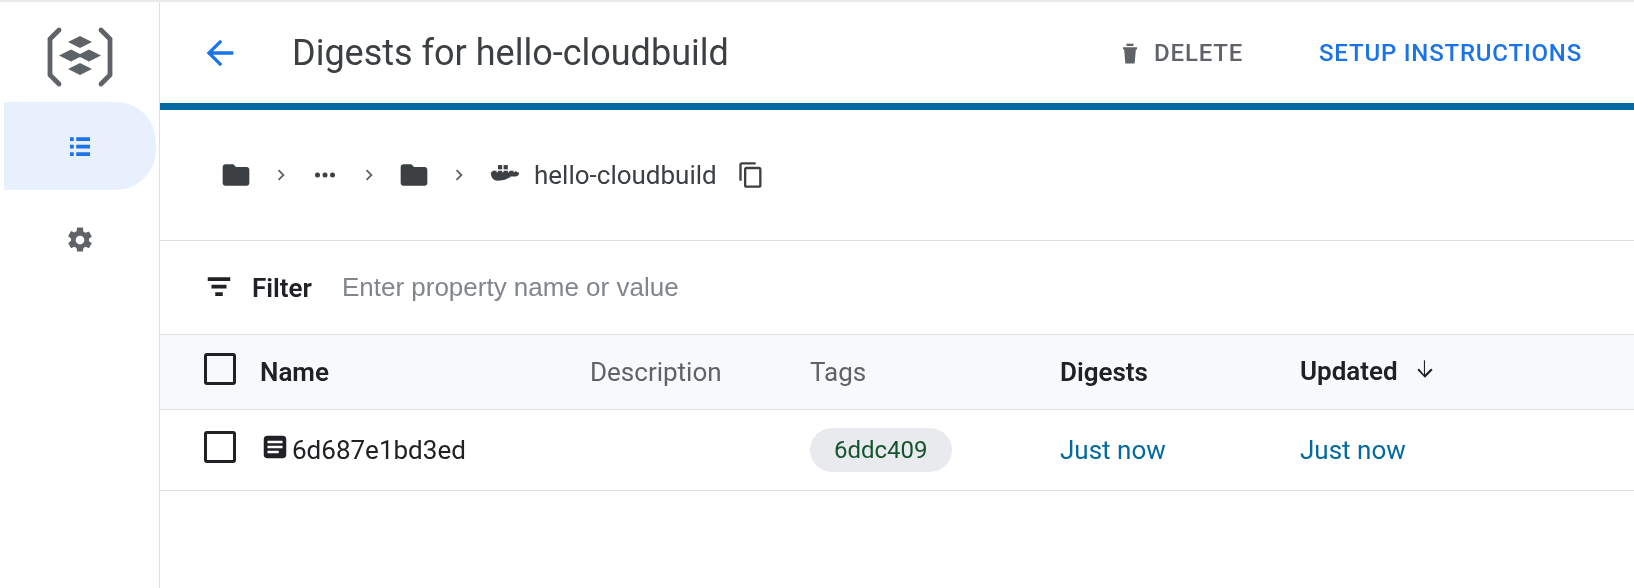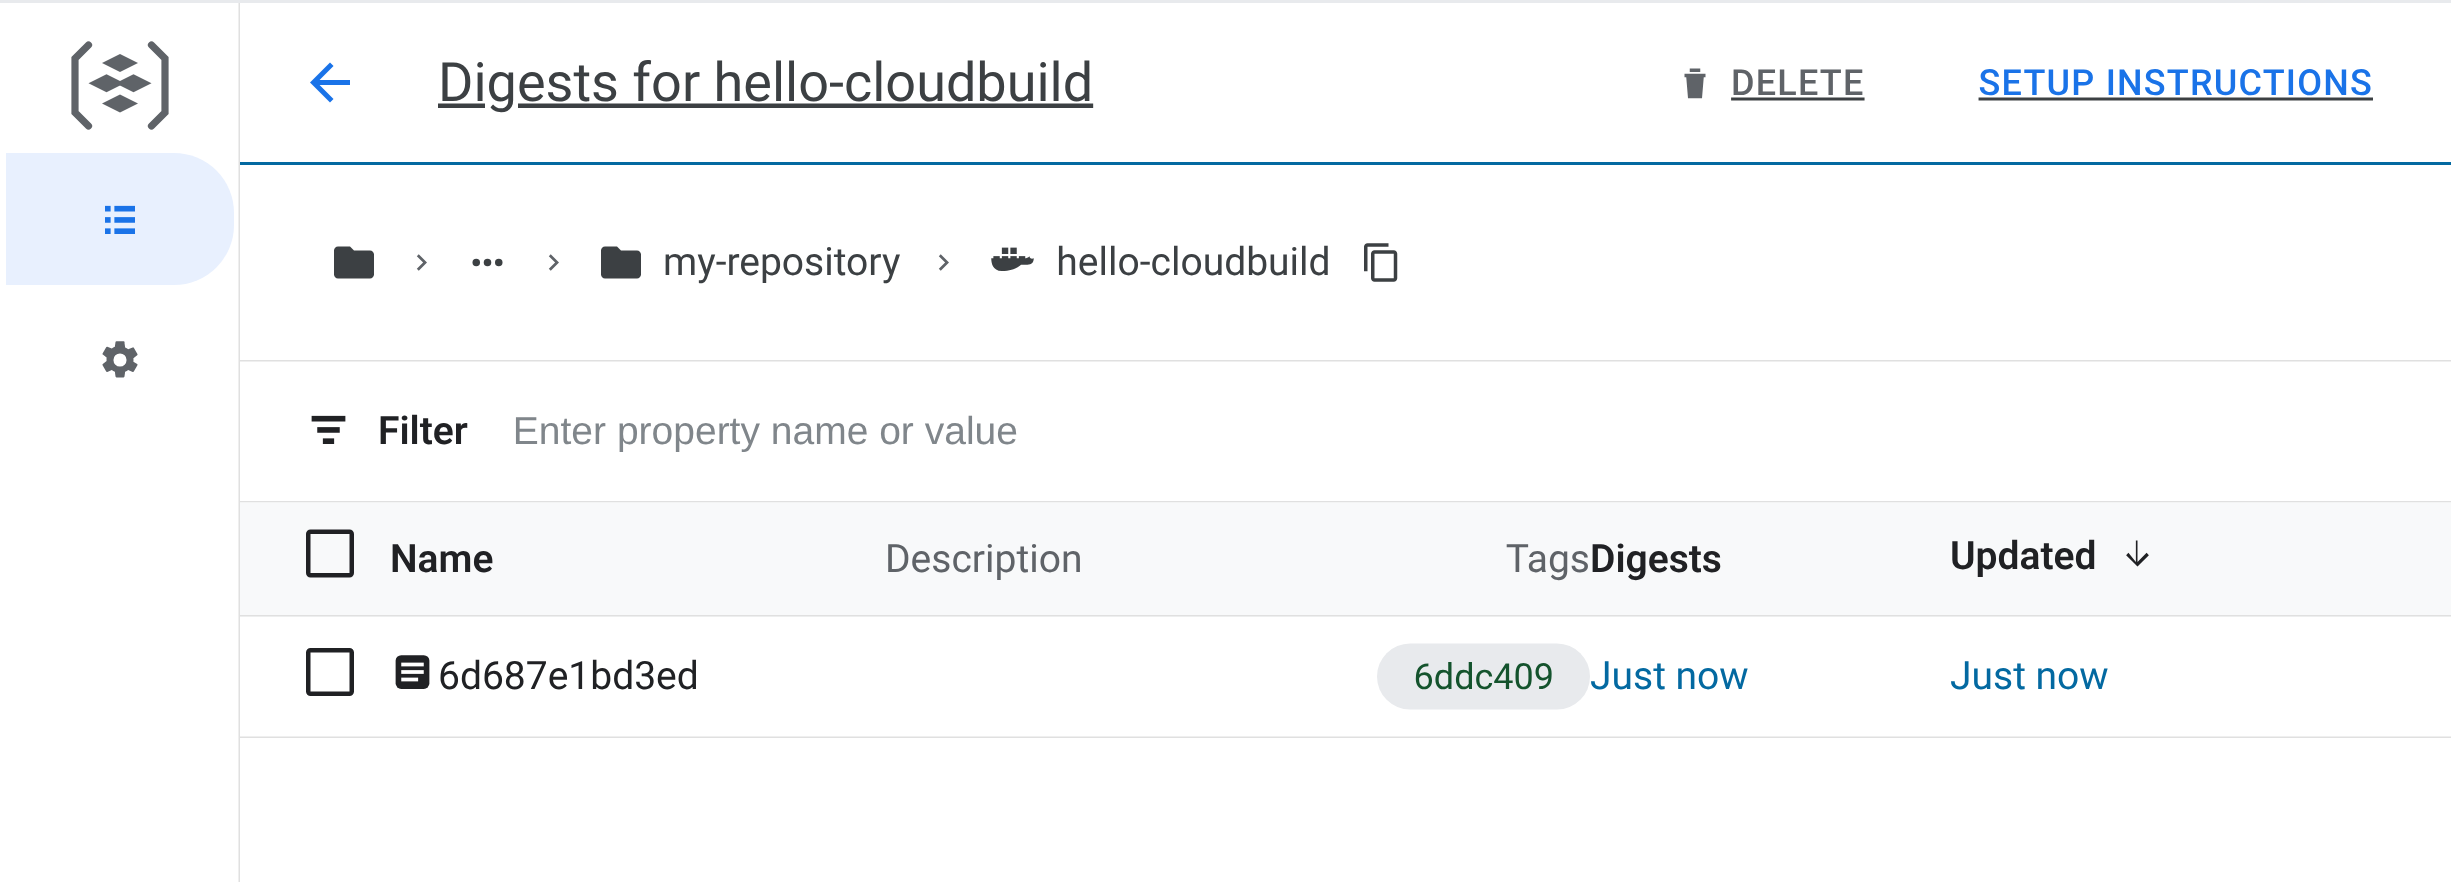--- a/index.html
+++ b/index.html
@@ -45,25 +45,24 @@
   .sb-item.active {
     background: #e8f0fe;
   }
   .sb-item svg { width: 30px; height: 30px; }
   .sb-sep { margin-top: 6px; }
 
   .main { flex: 1; display: flex; flex-direction: column; }
 
   .topbar {
     height: 108px;
-    border-bottom: 2px solid #0369a1;
+    border-bottom: 7px solid #0369a1;
     display: flex;
     align-items: center;
     padding: 0 36px 0 36px;
-    text-decoration: underline;
   }
   .back-btn {
     width: 48px; height: 48px;
     display:flex; align-items:center; justify-content:center;
     cursor:pointer;
   }
   .page-title {
     font-size: 36px;
     color: #3c4043;
     margin-left: 48px;
@@ -124,21 +123,21 @@
     padding: 18px 0;
     vertical-align: middle;
   }
   th { color:#5f6368; font-weight:400; }
   th.strong { color:#202124; font-weight:600; }
   tbody tr { border-bottom:1px solid #e0e0e0; }
 
   .col-check { width: 100px; padding-left: 44px; }
   .col-name  { width: 330px; }
   .col-desc  { width: 220px; margin-left: 32px; }
-  .col-tags  { width: 250px; text-align: right; }
+  .col-tags  { width: 250px; }
   .col-created { width: 240px; }
   .col-updated { }
 
   .chk {
     width: 32px; height: 32px;
     border: 3px solid #202124;
     border-radius: 3px;
     cursor:pointer;
     display:inline-block;
   }
@@ -238,21 +237,20 @@
           <svg width="22" height="22" viewBox="0 0 24 24" fill="#5f6368">
               <path d="M8.59 16.59L13.17 12 8.59 7.41 10 6l6 6-6 6z"></path>
             </svg>
         </span>
         <div class="crumb">
           <span class="bc-folder">
             <svg width="32" height="32" viewBox="0 0 24 24" fill="#3c4043">
                 <path d="M10 4H4c-1.1 0-2 .9-2 2v12c0 1.1.9 2 2 2h16c1.1 0 2-.9 2-2V8c0-1.1-.9-2-2-2h-8l-2-2z"></path>
               </svg>
           </span>
-          <span>my-repository</span>
         </div>
         <span class="chev">
           <svg width="22" height="22" viewBox="0 0 24 24" fill="#5f6368">
               <path d="M8.59 16.59L13.17 12 8.59 7.41 10 6l6 6-6 6z"></path>
             </svg>
         </span>
         <div class="crumb">
           <span class="docker-ic">
             <svg width="34" height="34" viewBox="0 0 24 24" fill="#3c4043">
               <rect x="3" y="9" width="3" height="3"></rect>

